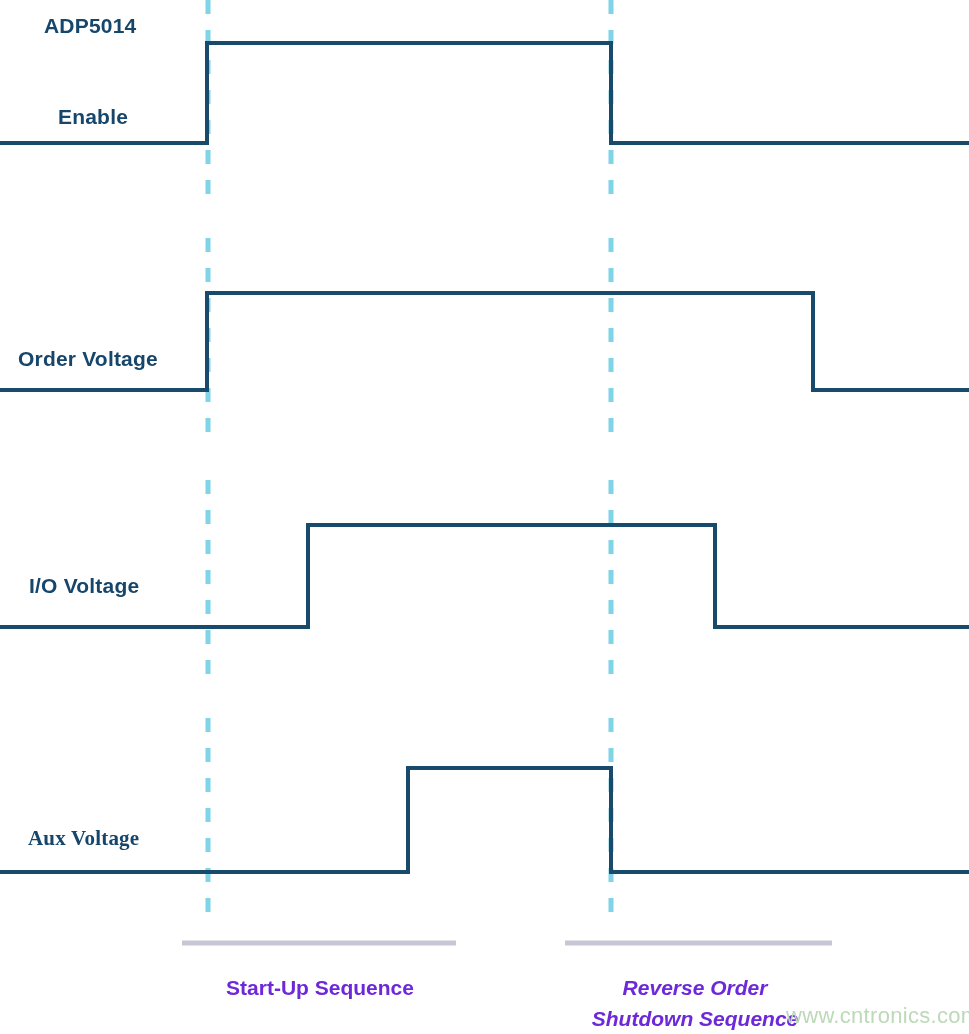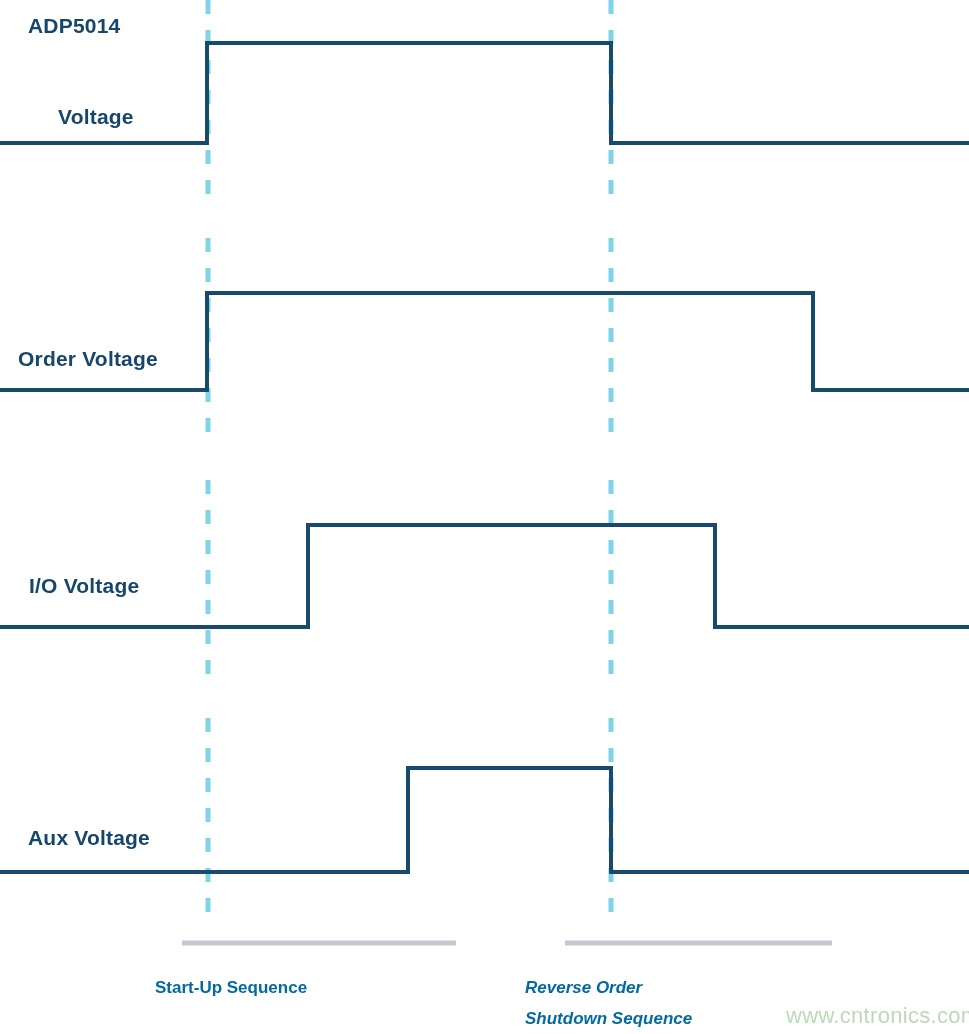--- a/index.html
+++ b/index.html
@@ -30,23 +30,23 @@
     font-weight: bold;
     font-size: 21px;
     letter-spacing: 0.2px;
     color: #16466B;
     white-space: nowrap;
   }
   .seq-label {
     position: absolute;
     font-family: "Liberation Sans", sans-serif;
     font-weight: bold;
-    font-size: 17px;
-    color: #0369a1;
-    text-align: left;
+    font-size: 21px;
+    color: #6d28d9;
+    text-align: center;
     line-height: 31px;
     white-space: pre-line;
   }
   .watermark {
     position: absolute;
     font-family: "Liberation Sans", sans-serif;
     font-size: 22px;
     color: #bcd9b8;
     white-space: nowrap;
     letter-spacing: 0.3px;
@@ -73,27 +73,27 @@
         <path d="M 0 390 L 207 390 L 207 293 L 813 293 L 813 390 L 969 390" fill="none" stroke="#174A6B" stroke-width="4" stroke-linejoin="miter"></path>
         <path d="M 0 627 L 308 627 L 308 525 L 715 525 L 715 627 L 969 627" fill="none" stroke="#174A6B" stroke-width="4" stroke-linejoin="miter"></path>
         <path d="M 0 872 L 408 872 L 408 768 L 611 768 L 611 872 L 969 872" fill="none" stroke="#174A6B" stroke-width="4" stroke-linejoin="miter"></path>
       </g>
     <g id="brackets-group">
         <line x1="182" x2="456" y1="943" y2="943" stroke="#C6C6D4" stroke-width="5"></line>
         <line x1="565" x2="832" y1="943" y2="943" stroke="#C6C6D4" stroke-width="5"></line>
       </g>
   </svg>
 
-  <div class="sig-label" style="left:28px; top:14px;">ADP5014</div>
+  <div class="sig-label" style="left:44px; top:14px;">ADP5014</div>
 
   <div id="signal-labels">
-      <div class="sig-label" style="left: 58px; top: 105px;">Voltage</div>
+      <div class="sig-label" style="left: 58px; top: 105px;">Enable</div>
       <div class="sig-label" style="left: 18px; top: 347px;">Order Voltage</div>
       <div class="sig-label" style="left: 29px; top: 574px;">I/O Voltage</div>
-      <div class="sig-label" style="left: 28px; top: 826px;">Aux Voltage</div>
+      <div class="sig-label" style="left: 28px; top: 826px; font-family: Liberation Serif, serif;">Aux Voltage</div>
     </div>
 
   <div id="sequence-labels">
       <div class="seq-label" style="left: 155px; top: 972px; width: 330px;">Start-Up Sequence</div>
       <div class="seq-label" style="left: 525px; top: 972px; width: 340px; font-style: italic;">Reverse Order
 Shutdown Sequence</div>
     </div>
 
   <div class="watermark" style="left:786px; top:1003px;">www.cntronics.com</div>
 

